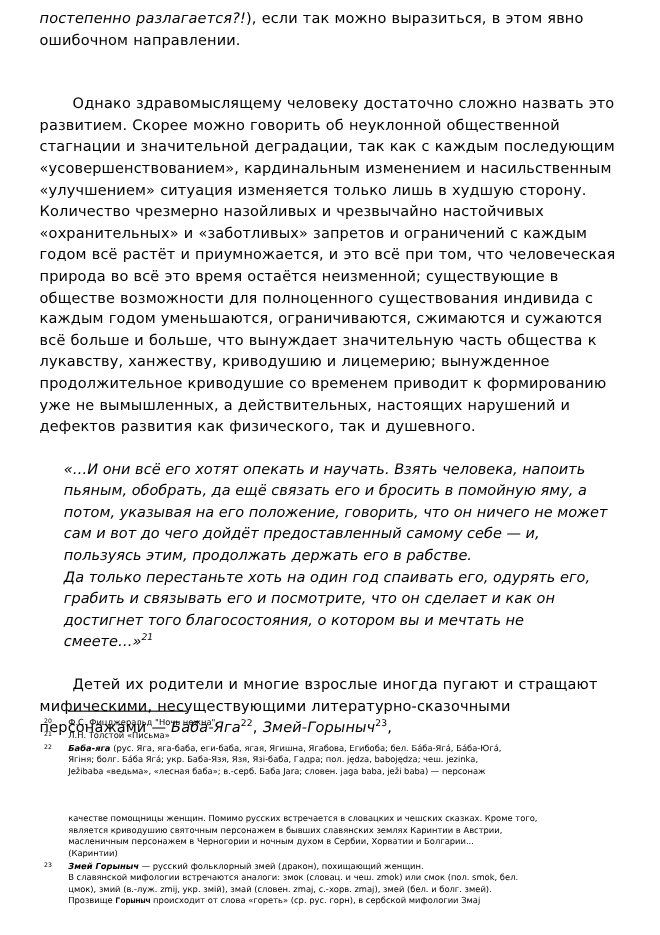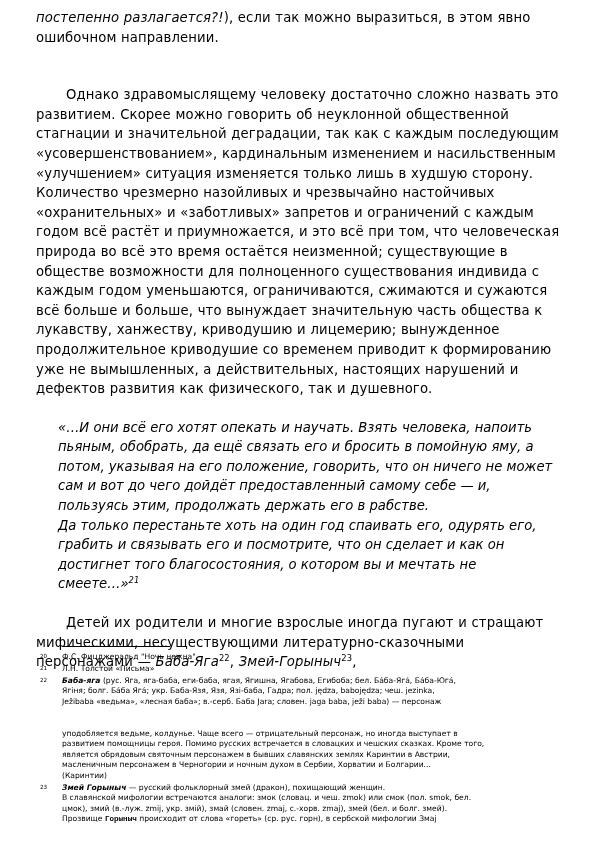--- a/index.html
+++ b/index.html
@@ -141,23 +141,23 @@
     </div>
 
     <div class="fn-item">
       <div class="fn-num">22</div>
       <div class="fn-body">
         <span class="fn-head">Баба-яга</span><span> (рус. Яга, яга-баба, еги-баба, ягая, Ягишна, Ягабова, Егибоба; бел. Ба́ба-Яга́, Ба́ба-Юга́,</span><br>
         <span>Ягіня; болг. Ба́ба Яга́; укр. Баба-Язя, Язя, Язі-баба, Гадра; пол. jędza, babojędza; чеш. jezinka,</span><br>
         <span>Ježibaba «ведьма», «лесная баба»; в.-серб. Баба Jara; словен. jaga baba, ježi baba) — персонаж</span><br>
         <br>
         <br>
-        <span>уподобляется ведьме, колдунье. Чаще всего — отрицательный персонаж, но иногда выступает в</span><br>
-        <span>развитием помощницы героя. Помимо русских встречается в словацких и чешских сказках. Кроме того,</span><br>
-        <span>является обрядовым святочным персонажем в бывших славянских землях Каринтии в Австрии,</span><br>
+        <br>
+        <span>качестве помощницы женщин. Помимо русских встречается в словацких и чешских сказках. Кроме того,</span><br>
+        <span>является криводушию святочным персонажем в бывших славянских землях Каринтии в Австрии,</span><br>
         <span>масленичным персонажем в Черногории и ночным духом в Сербии, Хорватии и Болгарии...</span><br>
         <span>(Каринтии)</span>
       </div>
     </div>
 
     <div class="fn-item">
       <div class="fn-num">23</div>
       <div class="fn-body">
         <span class="fn-head">Змей Горыныч</span><span> — русский фольклорный змей (дракон), похищающий женщин.</span><br>
         <span>В славянской мифологии встречаются аналоги: змок (словац. и чеш. zmok) или смок (пол. smok, бел.</span><br>

